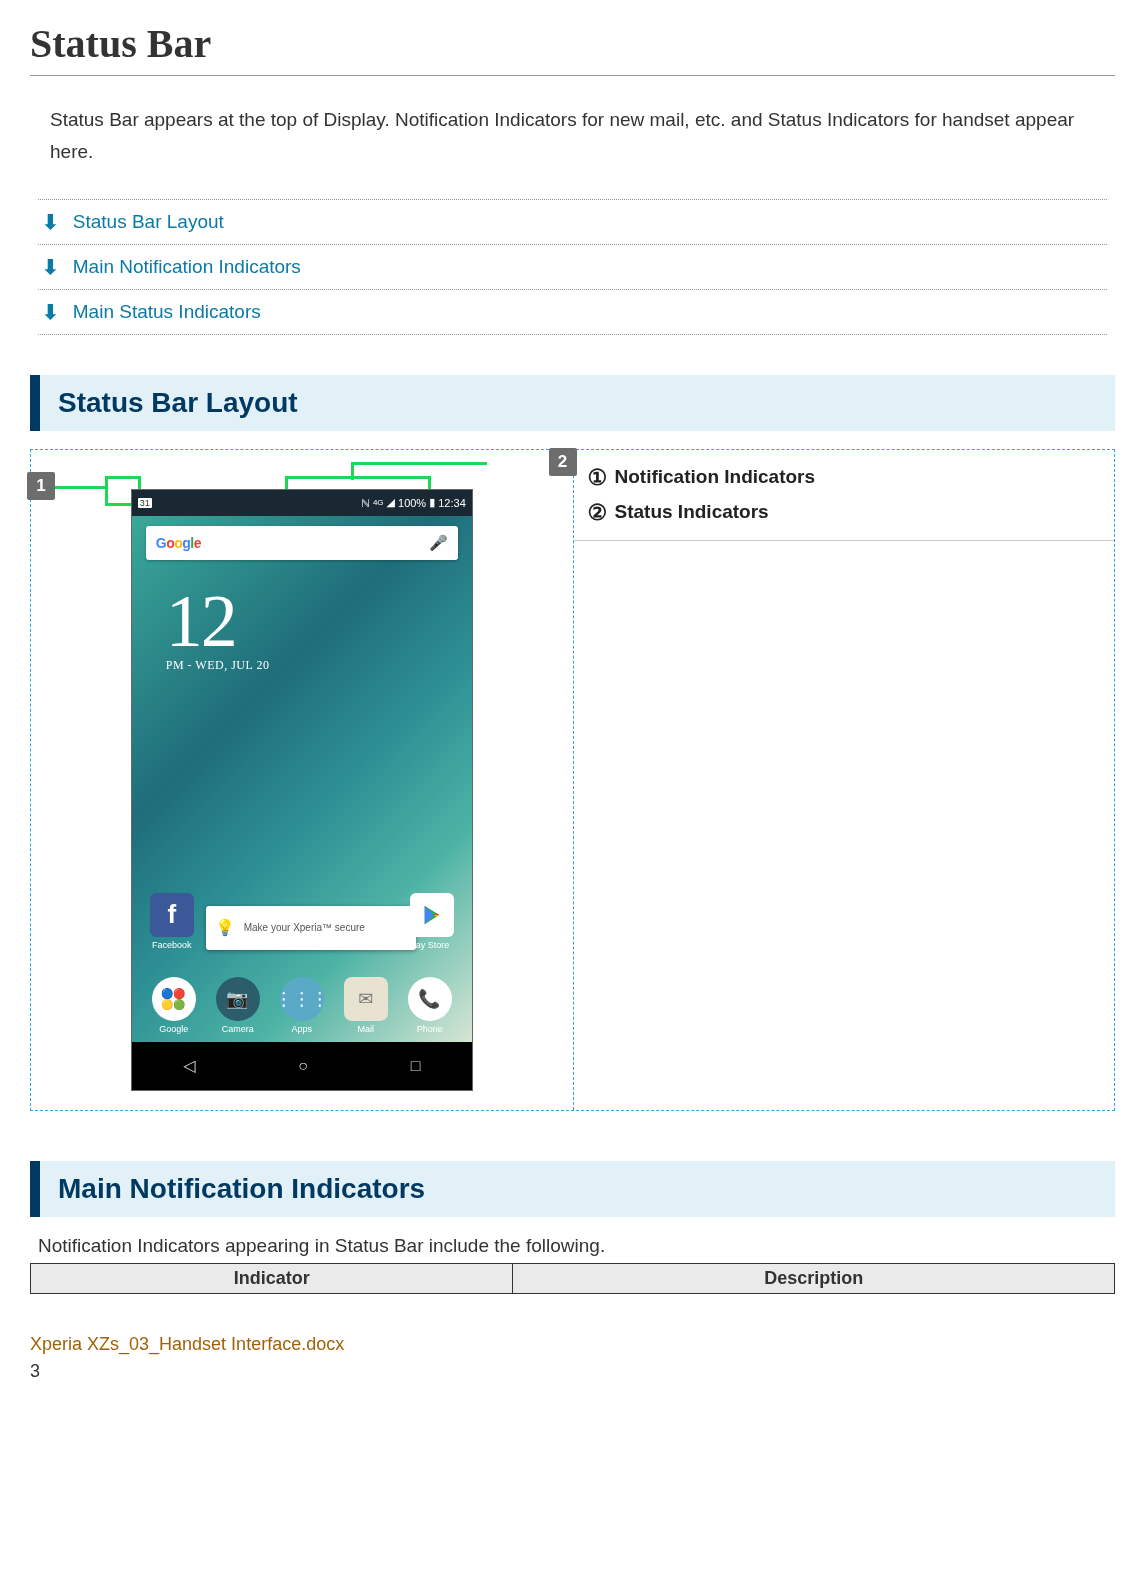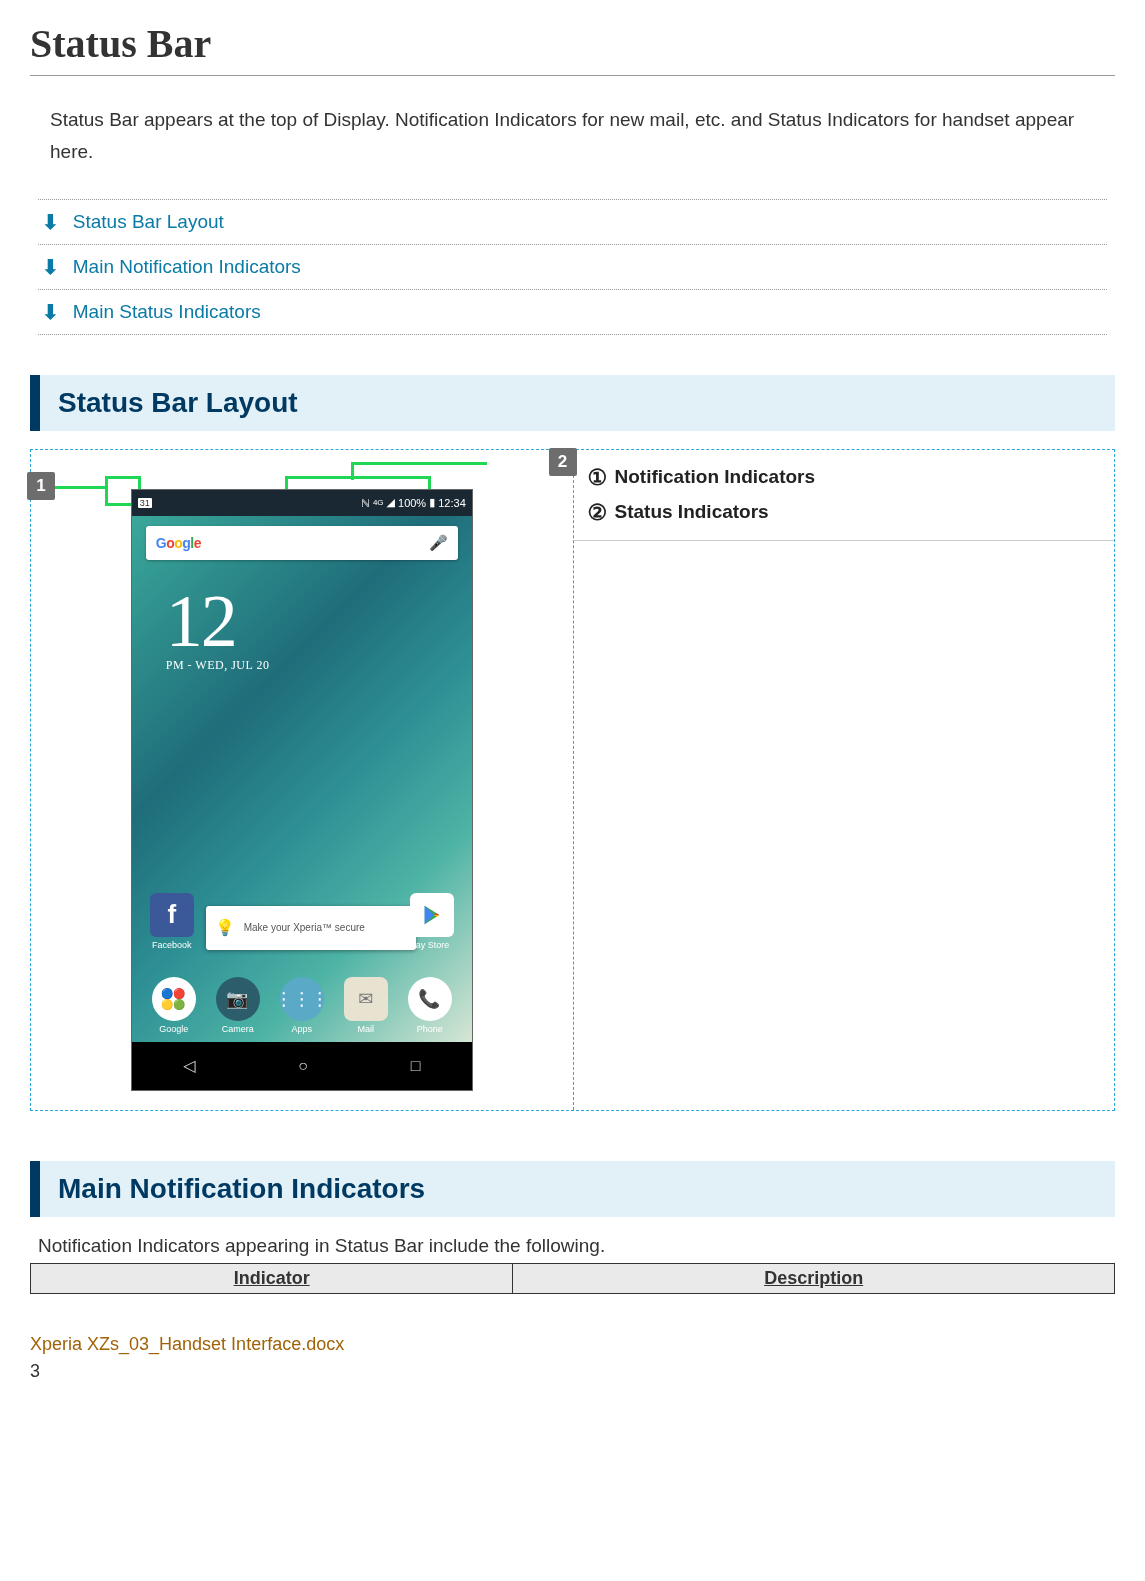--- a/index.html
+++ b/index.html
@@ -222,21 +222,20 @@
   }
   table.ind-table {
     width: 100%;
     border-collapse: collapse;
     margin: 0 0 40px 0;
   }
   table.ind-table th, table.ind-table td {
     border: 1px solid #333;
     padding: 4px 8px;
     font-size: 18px;
-    text-decoration: underline;
   }
   table.ind-table th {
     background: #eaeaea;
     font-weight: bold;
     text-align: center;
   }
   table.ind-table td.icon-cell {
     width: 140px;
     text-align: left;
   }

